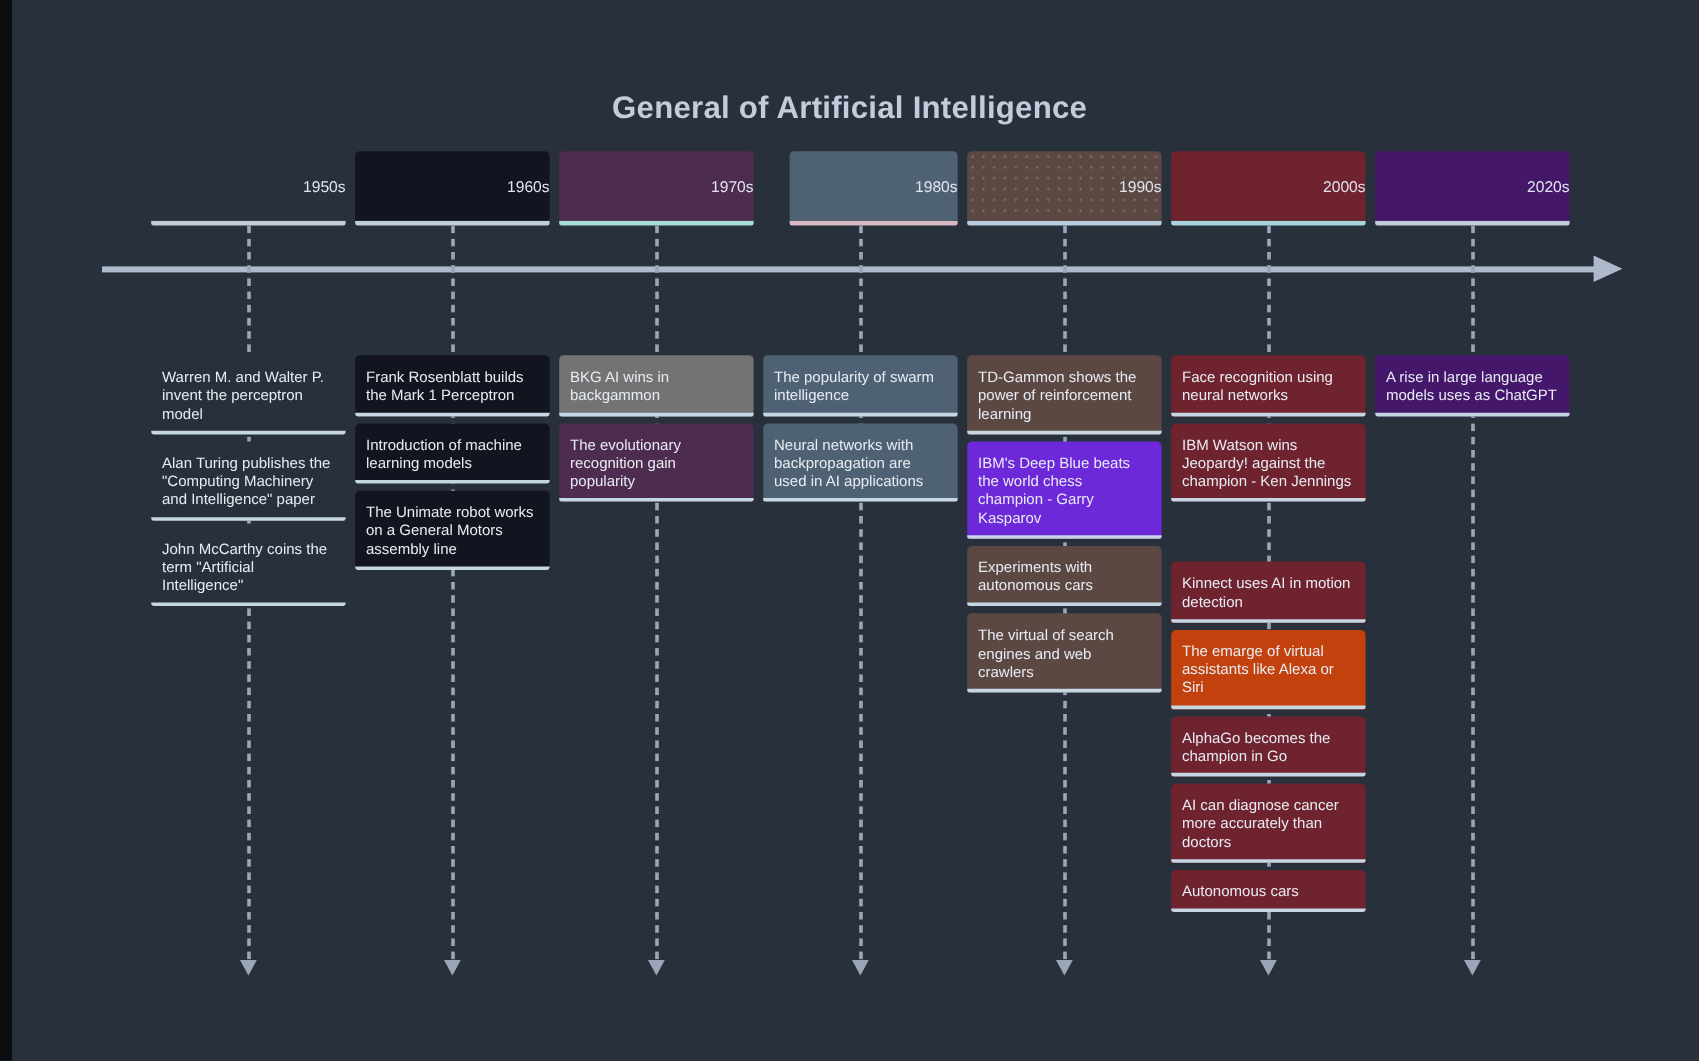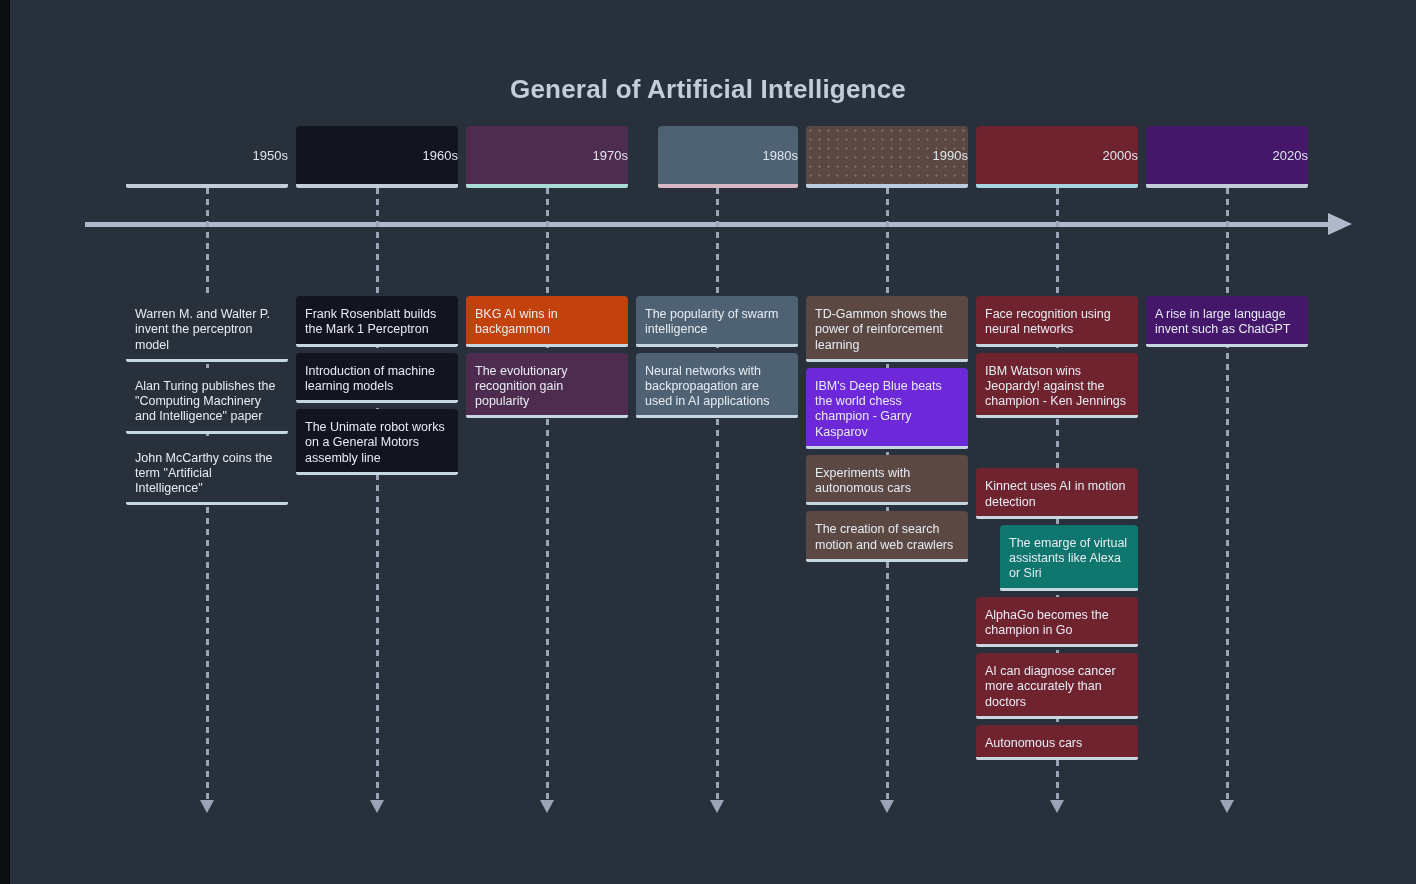--- a/index.html
+++ b/index.html
@@ -188,21 +188,21 @@
           <div class="card-rule"></div>
         </div>
       </div>
       <div class="col" style="left: 466px;">
         <div class="col-head" style="background: rgb(78, 44, 79); padding-left: 38px;">
           <span class="headlabel">1970s</span>
         </div>
         <div class="col-head-rule" style="background: rgb(168, 221, 215);"></div>
       </div>
       <div class="cards" style="left: 466px; top: 296px;">
-        <div class="card" style="background: #c2410c;">
+        <div class="card" style="background: #737373;">
           <div>BKG AI wins in backgammon</div>
           <div class="card-rule"></div>
         </div>
         <div class="card" style="background: rgb(78, 44, 79);">
           <div>The evolutionary recognition gain popularity</div>
           <div class="card-rule"></div>
         </div>
       </div>
       <div class="col" style="left: 636px; padding-left: 22px;">
         <div class="col-head" style="background: rgb(79, 98, 115);">
@@ -234,21 +234,21 @@
         </div>
         <div class="card" style="background: #6d28d9;">
           <div>IBM's Deep Blue beats the world chess champion - Garry Kasparov</div>
           <div class="card-rule"></div>
         </div>
         <div class="card" style="background: rgb(91, 72, 67);">
           <div>Experiments with autonomous cars</div>
           <div class="card-rule"></div>
         </div>
         <div class="card" style="background: rgb(91, 72, 67);">
-          <div>The creation of search motion and web crawlers</div>
+          <div>The virtual of search engines and web crawlers</div>
           <div class="card-rule"></div>
         </div>
       </div>
       <div class="col" style="left: 976px;">
         <div class="col-head" style="background: rgb(110, 35, 47);">
           <span class="headlabel">2000s</span>
         </div>
         <div class="col-head-rule" style="background: rgb(168, 213, 221);"></div>
       </div>
       <div class="cards" style="left: 976px; top: 296px;">
@@ -257,21 +257,21 @@
           <div class="card-rule"></div>
         </div>
         <div class="card" style="background: rgb(110, 35, 47);">
           <div>IBM Watson wins Jeopardy! against the champion - Ken Jennings</div>
           <div class="card-rule"></div>
         </div>
         <div class="card" style="background: rgb(110, 35, 47); margin-top: 44px;">
           <div>Kinnect uses AI in motion detection</div>
           <div class="card-rule"></div>
         </div>
-        <div class="card" style="background: #0f766e; margin-left: 24px;">
+        <div class="card" style="background: #c2410c;">
           <div>The emarge of virtual assistants like Alexa or Siri</div>
           <div class="card-rule"></div>
         </div>
         <div class="card" style="background: rgb(110, 35, 47);">
           <div>AlphaGo becomes the champion in Go</div>
           <div class="card-rule"></div>
         </div>
         <div class="card" style="background: rgb(110, 35, 47);">
           <div>AI can diagnose cancer more accurately than doctors</div>
           <div class="card-rule"></div>
@@ -282,19 +282,19 @@
         </div>
       </div>
       <div class="col" style="left: 1146px;">
         <div class="col-head" style="background: rgb(68, 23, 107);">
           <span class="headlabel">2020s</span>
         </div>
         <div class="col-head-rule" style="background: rgb(195, 205, 218);"></div>
       </div>
       <div class="cards" style="left: 1146px; top: 296px;">
         <div class="card" style="background: rgb(68, 23, 107);">
-          <div>A rise in large language invent such as ChatGPT</div>
+          <div>A rise in large language models uses as ChatGPT</div>
           <div class="card-rule"></div>
         </div>
       </div>
     </div>
 
 </div>
 
 </body></html>

